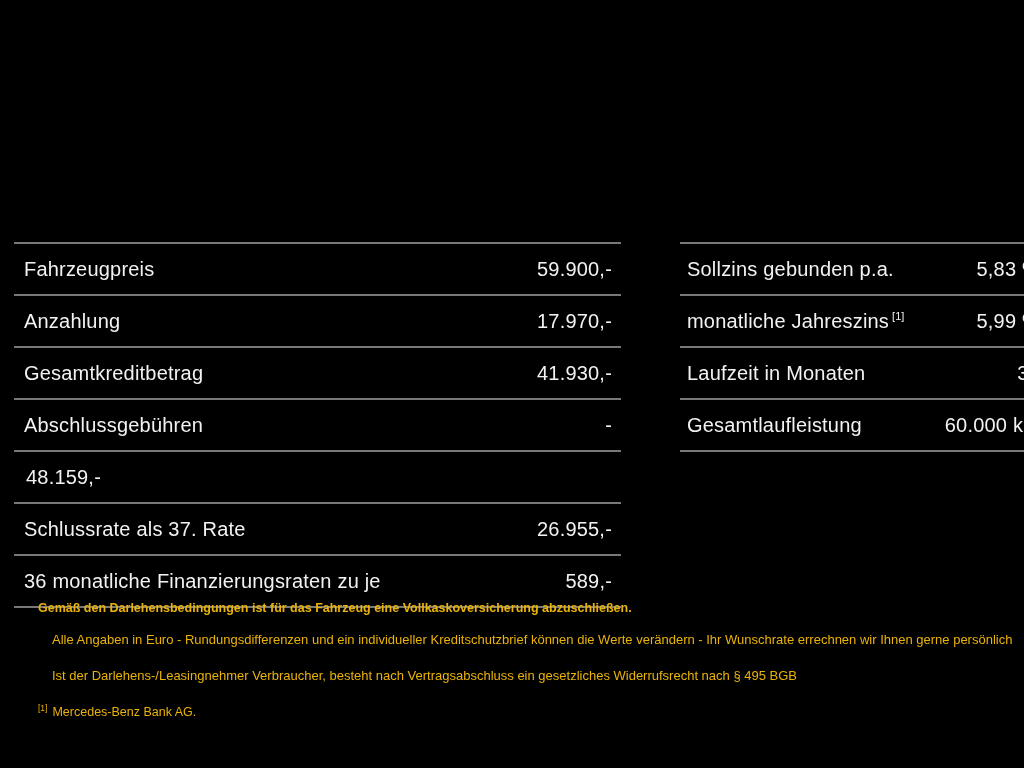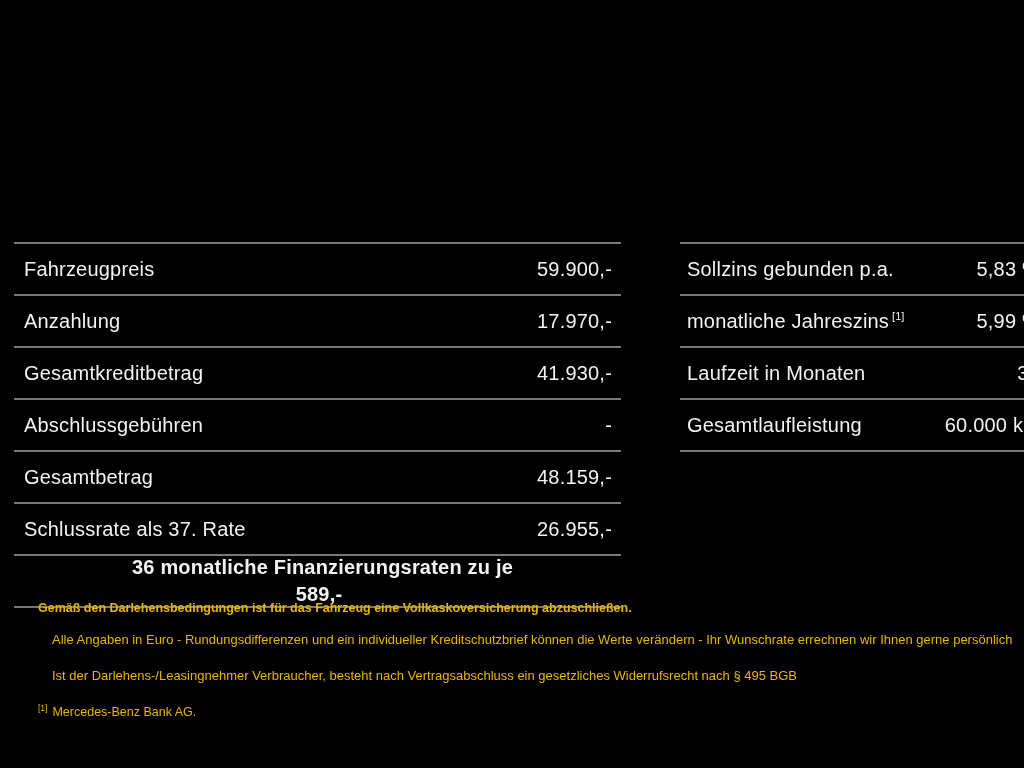--- a/index.html
+++ b/index.html
@@ -29,21 +29,21 @@
     display: flex;
     justify-content: space-between;
     align-items: center;
     font-size: 20px;
     letter-spacing: 0.2px;
   }
   .fin-table.left  .t-row .t-label { padding-left: 10px; }
   .fin-table.left  .t-row .t-value { padding-right: 9px; text-align: right; }
   .fin-table.right .t-row .t-label { padding-left: 7px; }
   .fin-table.right .t-row .t-value { padding-right: 5px; text-align: right; }
-  .t-row.bold { font-weight: bold; flex-direction: column; }
+  .t-row.bold { font-weight: normal; }
   .t-label { white-space: nowrap; }
   .t-value { white-space: nowrap; margin-left: 12px; }
   .sup-mark {
     font-size: 11px;
     vertical-align: super;
     margin-left: 3px;
     letter-spacing: 0;
   }
   .footnotes {
     position: absolute;
@@ -89,21 +89,20 @@
   </div>
   <div class="t-row">
     <span class="t-label">Gesamtkreditbetrag</span>
     <span class="t-value">41.930,-</span>
   </div>
   <div class="t-row">
     <span class="t-label">Abschlussgebühren</span>
     <span class="t-value">-</span>
   </div>
   <div class="t-row">
-    <span class="t-label">Gesamtbetrag</span>
     <span class="t-value">48.159,-</span>
   </div>
   <div class="t-row">
     <span class="t-label">Schlussrate als 37. Rate</span>
     <span class="t-value">26.955,-</span>
   </div>
   <div class="t-row bold">
     <span class="t-label">36 monatliche Finanzierungsraten zu je</span>
     <span class="t-value">589,-</span>
   </div>

